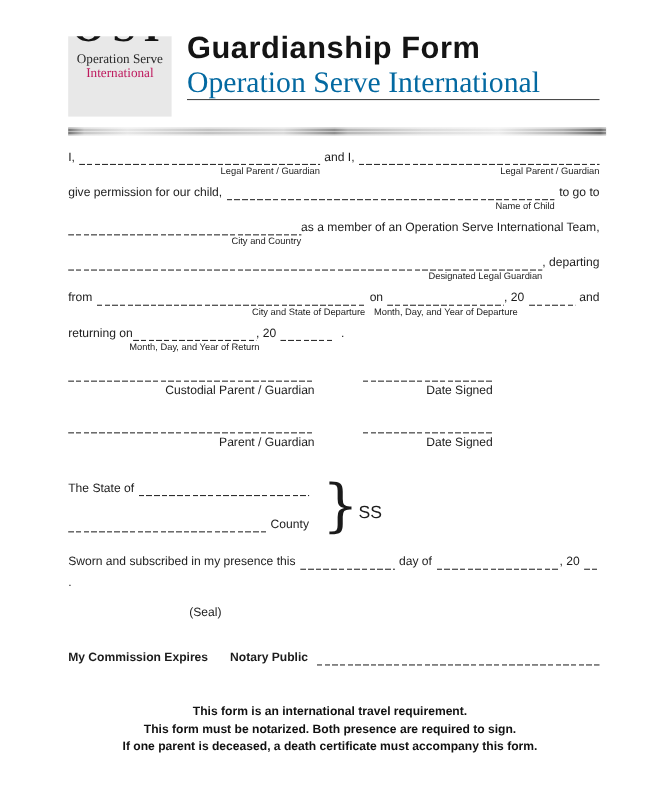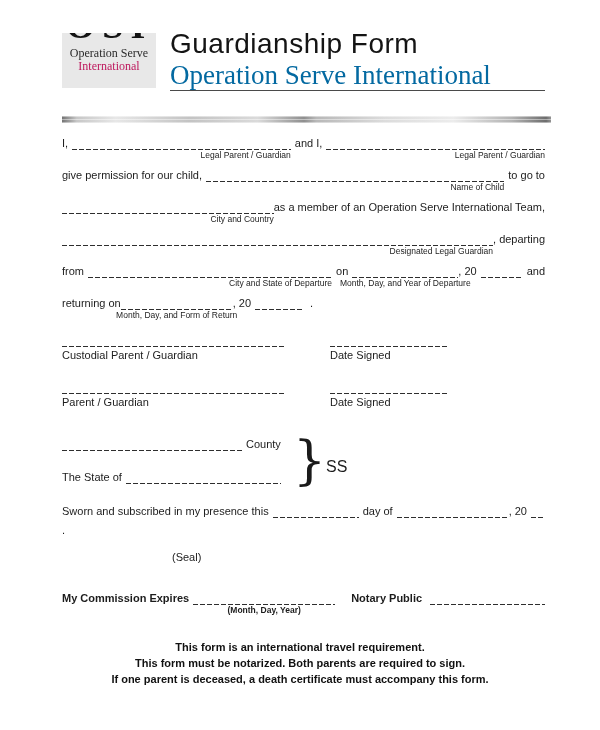--- a/index.html
+++ b/index.html
@@ -5,34 +5,34 @@
   html,body { margin:0; padding:0; }
   body {
     width:600px; height:730px; background:#ffffff; position:relative;
     font-family:"Liberation Sans", sans-serif; color:#1c1c1c;
     -webkit-font-smoothing:antialiased;
   }
   .page { position:absolute; inset:0; overflow:hidden; }
 
   
   .logo-box {
-    position:absolute; left:62px; top:33px; width:94px; height:55px;
+    position:absolute; left:62px; top:33px; width:94px; height:73px;
     background:#e8e8e8; overflow:hidden; text-align:center;
     font-family:"Liberation Serif", serif;
   }
   .logo-mono {
     font-size:38px; font-weight:bold; line-height:38px; letter-spacing:7px;
     margin-top:-27px; color:#141414; white-space:nowrap;
   }
   .logo-line1 { font-size:12px; line-height:13px; margin-top:3px; color:#2a2a2a; }
   .logo-line2 { font-size:12px; line-height:13px; color:#be185d; }
 
   .doc-title {
     position:absolute; left:170px; top:28px;
-    font-size:28px; font-weight:normal; letter-spacing:0.5px; color:#141414;
+    font-size:28px; font-weight:bold; letter-spacing:0.5px; color:#141414;
   }
   .doc-subtitle {
     position:absolute; left:170px; top:60px;
     font-family:"Liberation Serif", serif; font-size:27px; color:#0369a1;
   }
   .subtitle-rule { position:absolute; left:170px; top:90px; width:375px; height:1px; background:#4a4a4a; }
 
   .gradient-bar {
     position:absolute; left:62px; top:116px; width:489px; height:7px;
     background-image:
@@ -49,21 +49,21 @@
   .grow { flex:1 1 auto;align-items:flex-end; }
   .rule {
     height:13px; width:100%;
     background-image:repeating-linear-gradient(90deg,#2e2e2e 0 5px, rgba(0,0,0,0) 5px 7px);
     background-size:100% 1px; background-position:0 100%; background-repeat:no-repeat;
   }
   .lbl { font-size:8.5px; line-height:11px; color:#1c1c1c; text-align:center; white-space:nowrap; }
 
   
   .sigs { position:absolute; left:62px; top:334px; width:483px; font-size:11px; }
-  .sig-row { display:flex; align-items:flex-start; }
+  .sig-row { display:flex; align-items:flex-start;text-align:right; }
   .sig-row + .sig-row { margin-top:19px; }
   .sig-col-name { width:224px; }
   .sig-col-date { width:118px; margin-left:44px; }
   .sig-lbl { font-size:11px; line-height:13px; margin-top:2px; }
 
   
   .state { position:absolute; left:62px; top:438px; width:483px; font-size:11px; }
   .state .row { margin-bottom:0; }
   .state .row + .row { margin-top:20px; }
   .blank-state { width:155px; }
@@ -156,21 +156,21 @@
       <span class="blank" style="width:42px">
         <span class="rule"></span>
       </span>
       <span class="t gap-l">and</span>
     </div>
 
     <div class="row">
       <span class="t">returning on</span>
       <span class="blank" style="width:112px">
         <span class="rule"></span>
-        <span class="lbl">Month, Day, and Form of Return</span>
+        <span class="lbl">Month, Day, and Year of Return</span>
       </span>
       <span class="t gap-r">, 20</span>
       <span class="blank" style="width:48px">
         <span class="rule"></span>
       </span>
       <span class="t" style="margin-left:7px">.</span>
     </div>
   </div>
 
   <div class="sigs">
@@ -191,30 +191,30 @@
       </div>
       <div class="sig-col-date">
         <div class="rule"></div>
         <div class="sig-lbl">Date Signed</div>
       </div>
     </div>
   </div>
 
   <div class="state" style="position:absolute;">
     <div class="row">
-      <span class="blank blank-county">
-        <span class="rule"></span>
-      </span>
-      <span class="t gap-l">County</span>
-    </div>
-    <div class="row">
       <span class="t gap-r">The State of</span>
       <span class="blank blank-state">
         <span class="rule"></span>
       </span>
+    </div>
+    <div class="row">
+      <span class="blank blank-county">
+        <span class="rule"></span>
+      </span>
+      <span class="t gap-l">County</span>
     </div>
     <div class="brace">}</div>
     <div class="ss">SS</div>
   </div>
 
   <div class="sworn">
     <div class="row" style="margin-bottom:0">
       <span class="t gap-r">Sworn and subscribed in my presence this</span>
       <span class="blank" style="width:86px">
         <span class="rule"></span>
@@ -229,30 +229,26 @@
       </span>
     </div>
     <div class="sworn-period">.</div>
   </div>
 
   <div class="seal">(Seal)</div>
 
   <div class="commission">
     <div class="row" style="margin-bottom:0">
       <span class="t gap-r">My Commission Expires</span>
-      <span class="blank blank-commission">
-        <span class="rule"></span>
-        <span class="lbl">(Month, Day, Year)</span>
-      </span>
       <span class="t notary-word">Notary Public</span>
       <span class="blank grow">
         <span class="rule"></span>
       </span>
     </div>
   </div>
 
   <div class="footer">
     <div>This form is an international travel requirement.</div>
-    <div>This form must be notarized. Both parents are required to sign.</div>
+    <div>This form must be notarized. Both presence are required to sign.</div>
     <div>If one parent is deceased, a death certificate must accompany this form.</div>
   </div>
 
 </div>
 
 </body></html>

